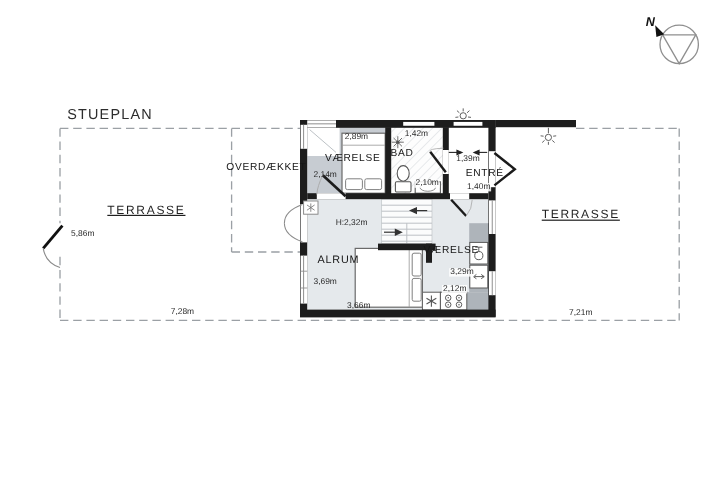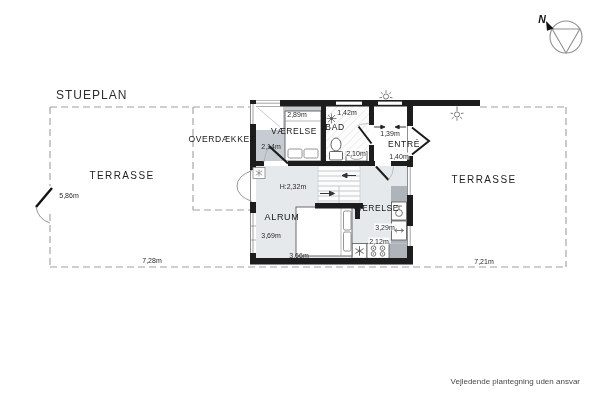--- a/index.html
+++ b/index.html
@@ -1,21 +1,21 @@
 <!DOCTYPE html>
 <html><head>
 <meta charset="utf-8">
 <style>
   html,body{margin:0;padding:0;background:#fff;}
   .stage{position:relative;width:600px;height:400px;background:#ffffff;overflow:hidden;
          font-family:"Liberation Sans", sans-serif;color:#222;}
   .plan-svg{position:absolute;left:0;top:0;}
   .lbl{position:absolute;transform:translate(-50%,-50%);white-space:nowrap;line-height:1;}
   .title{font-size:12px;letter-spacing:1px;color:#2d2d2d;transform:translate(0,-50%);}
-  .area{font-size:10px;letter-spacing:1.4px;color:#1f1f1f;}
+  .area{font-size:10px;letter-spacing:1.4px;color:#1f1f1f;text-decoration:underline;}
   .room{font-size:8.5px;letter-spacing:0.6px;color:#161616;text-align:right;}
   .room-big{font-size:9px;letter-spacing:0.7px;color:#161616;text-align:right;}
   .dim{font-size:7px;color:#2a2a2a;}
   .dim.halo{background:rgba(255,255,255,0.85);padding:0 1px;}
   .disclaimer{position:absolute;right:20px;top:377px;font-size:8px;color:#4a4a4a;white-space:nowrap;}
   .north{font-size:10.5px;font-weight:bold;font-style:italic;color:#111;}
 </style>
 </head>
 <body>
 
@@ -263,14 +263,13 @@
   <div class="lbl dim" style="left:293px;top:186px">H:2,32m</div>
 
   <div class="lbl room-big" style="left:282px;top:217px">ALRUM</div>
   <div class="lbl dim" style="left:271px;top:235px">3,69m</div>
   <div class="lbl dim" style="left:299px;top:255px">3,66m</div>
 
   <div class="lbl room" style="left:376px;top:208px">VÆRELSE</div>
   <div class="lbl dim halo" style="left:385px;top:227px">3,29m</div>
   <div class="lbl dim halo" style="left:379px;top:241px">2,12m</div>
 
-  <div class="disclaimer">Vejledende plantegning uden ansvar</div>
 </div>
 
 </body></html>

